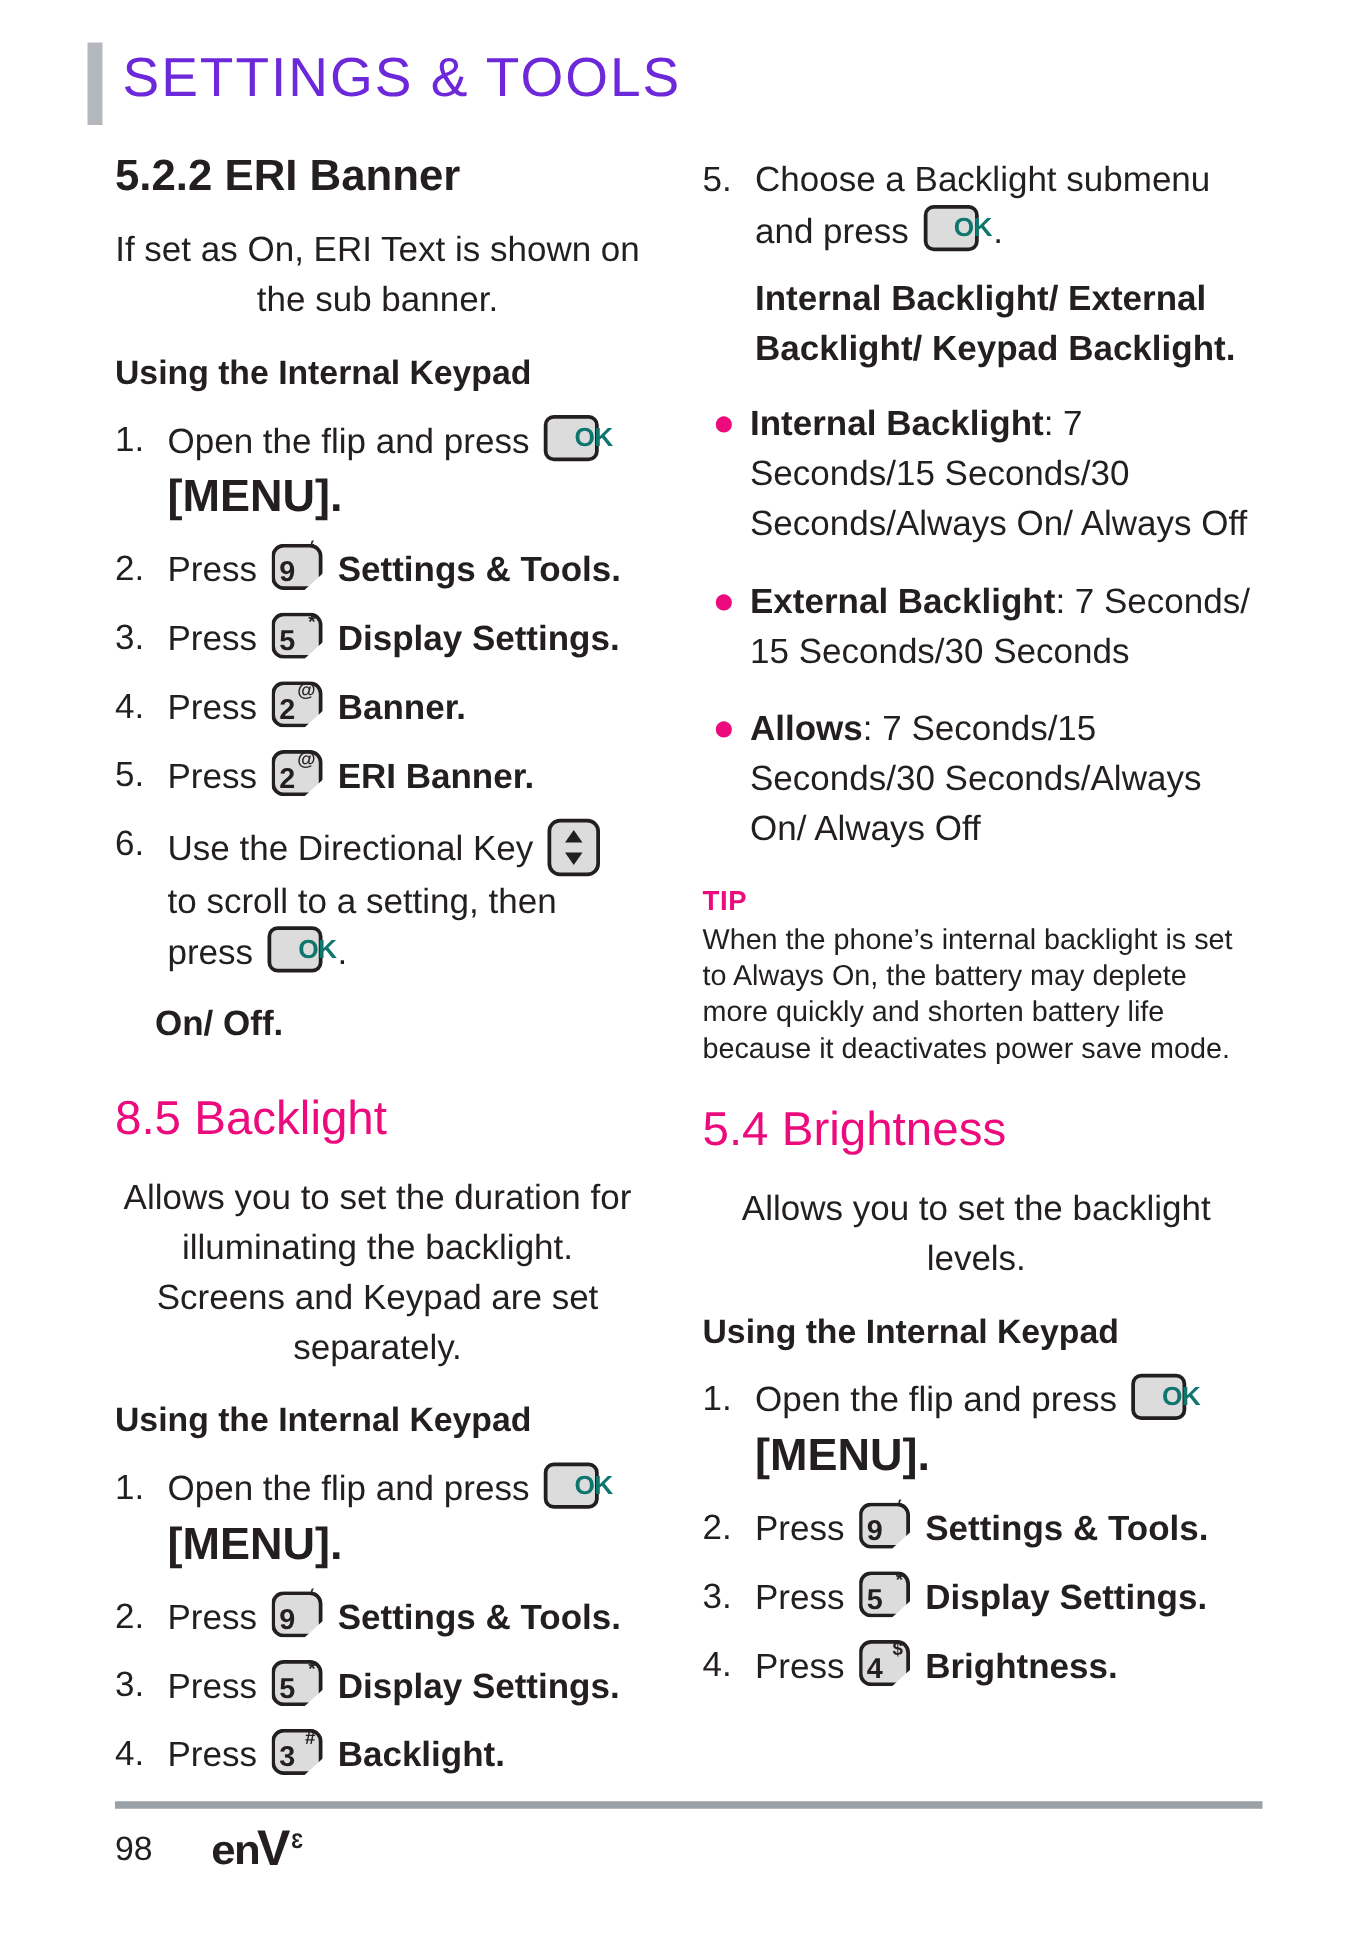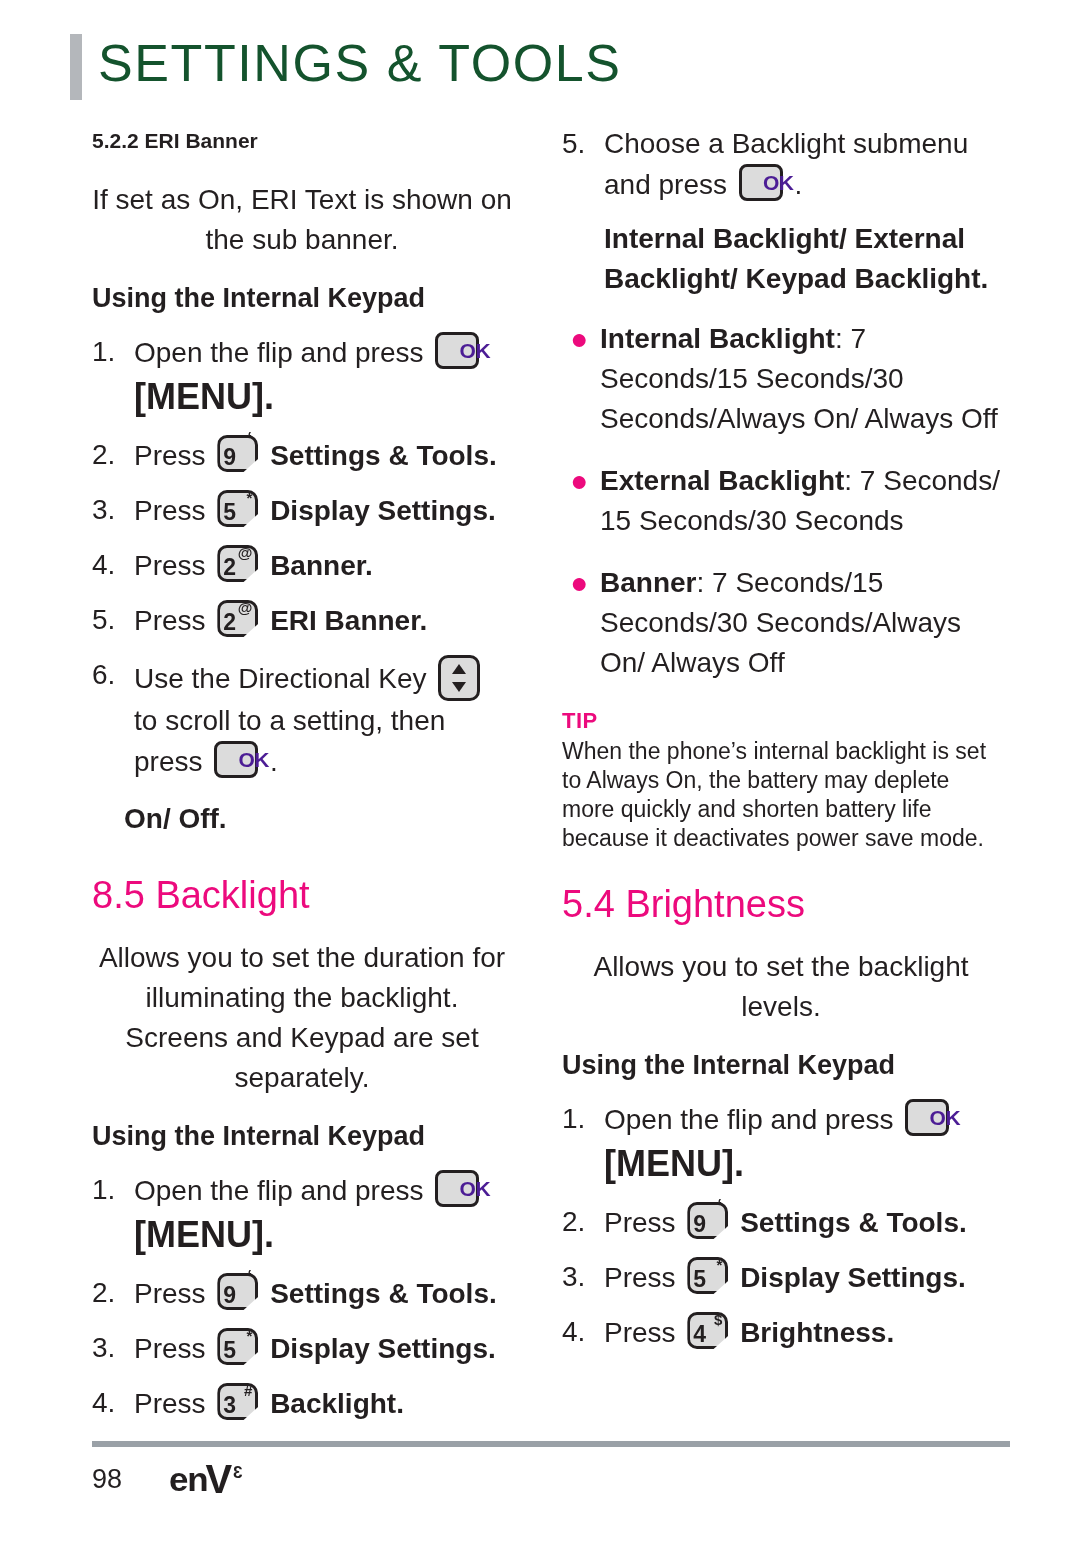--- a/index.html
+++ b/index.html
@@ -27,23 +27,23 @@
     display: flex;
     align-items: stretch;
     height: 66px;
   }
   .header-bar {
     width: 12px;
     background: #b4b7bb;
     margin-right: 16px;
   }
   .header-title {
-    font-size: 52px;
+    font-size: 44px;
     letter-spacing: 1.6px;
-    color: #14532d;
+    color: #6d28d9;
     font-weight: 400;
     line-height: 58px;
     white-space: nowrap;
   }
 
   .footer-rule {
     position: absolute;
     left: 92px;
     right: 70px;
     top: 1441px;
@@ -97,21 +97,21 @@
   .col {
     position: absolute;
     top: 124px;
     width: 420px;
   }
   .col-left  { left: 92px; }
   .col-right { left: 562px; width: 438px; }
 
   
   .h3 {
-    font-size: 21px;
+    font-size: 35px;
     font-weight: 700;
     line-height: 34px;
     margin-bottom: 22px;
   }
   .h2 {
     font-size: 38px;
     font-weight: 400;
     color: #ec0a7d;
     line-height: 46px;
     margin-bottom: 20px;
@@ -255,21 +255,21 @@
   .keycap.ok .cap { border-radius: 8px; }
   .keycap.ok .oktext {
     position: absolute;
     inset: 0;
     display: flex;
     align-items: center;
     justify-content: center;
     font-size: 21px;
     font-weight: 700;
     letter-spacing: -0.5px;
-    color: #4c1d95;
+    color: #0f766e;
     padding-left: 35px;
   }
 
   .keycap.dir {
     width: 42px;
     height: 46px;
     vertical-align: -13px;
   }
   .keycap.dir .cap { border-radius: 10px; }
   .keycap.dir svg {
@@ -472,21 +472,21 @@
     <div class="bullet">
       <span class="bullet-dot">●</span>
       <span class="bullet-body">
         <span class="bold">External Backlight</span><span>: 7 Seconds/ 15 Seconds/30 Seconds</span>
       </span>
     </div>
 
     <div class="bullet">
       <span class="bullet-dot">●</span>
       <span class="bullet-body">
-        <span class="bold">Banner</span><span>: 7 Seconds/15 Seconds/30 Seconds/Always On/ Always Off</span>
+        <span class="bold">Allows</span><span>: 7 Seconds/15 Seconds/30 Seconds/Always On/ Always Off</span>
       </span>
     </div>
 
     <div style="margin-top:24px;margin-bottom:28px;">
       <div class="tip-label">TIP</div>
       <div class="tip-text">When the phone’s internal backlight is set to Always On, the battery may deplete more quickly and shorten battery life because it deactivates power save mode.</div>
     </div>
 
     <div class="h2">5.4 Brightness</div>
 

